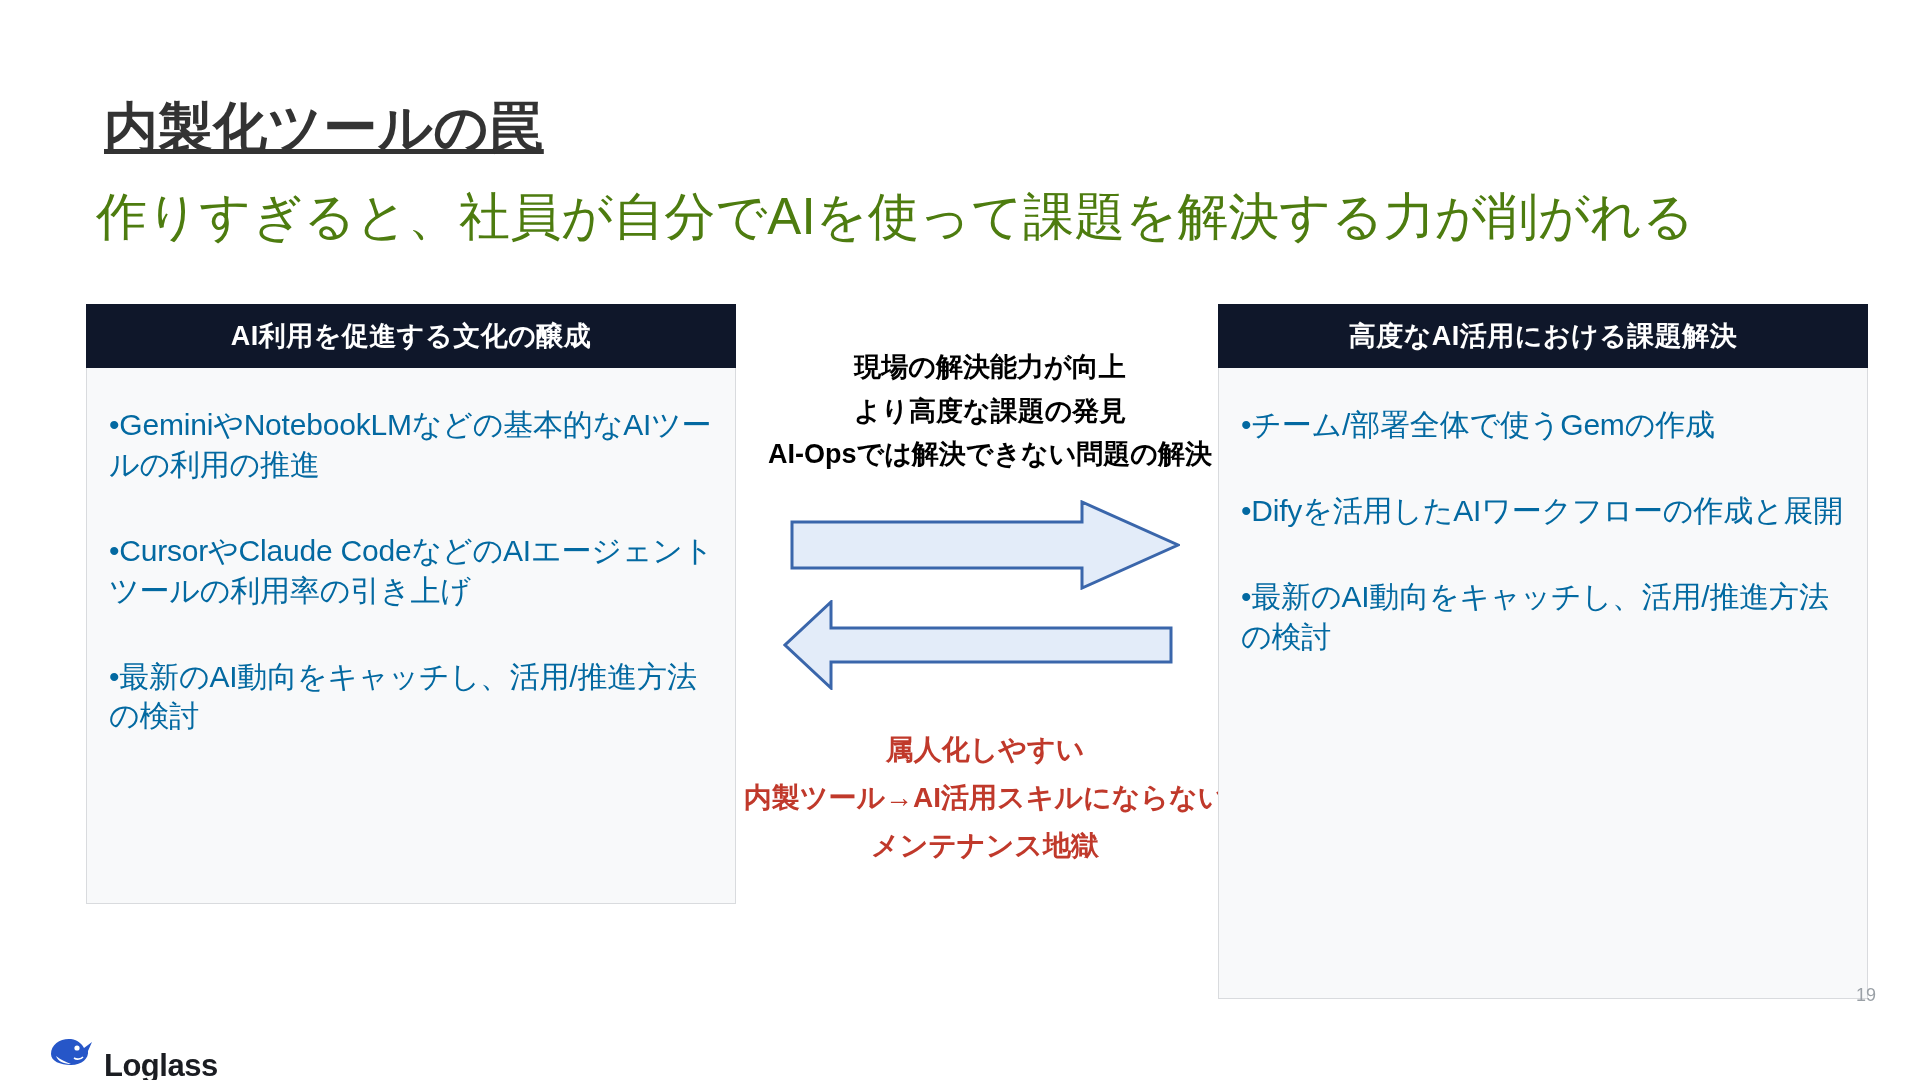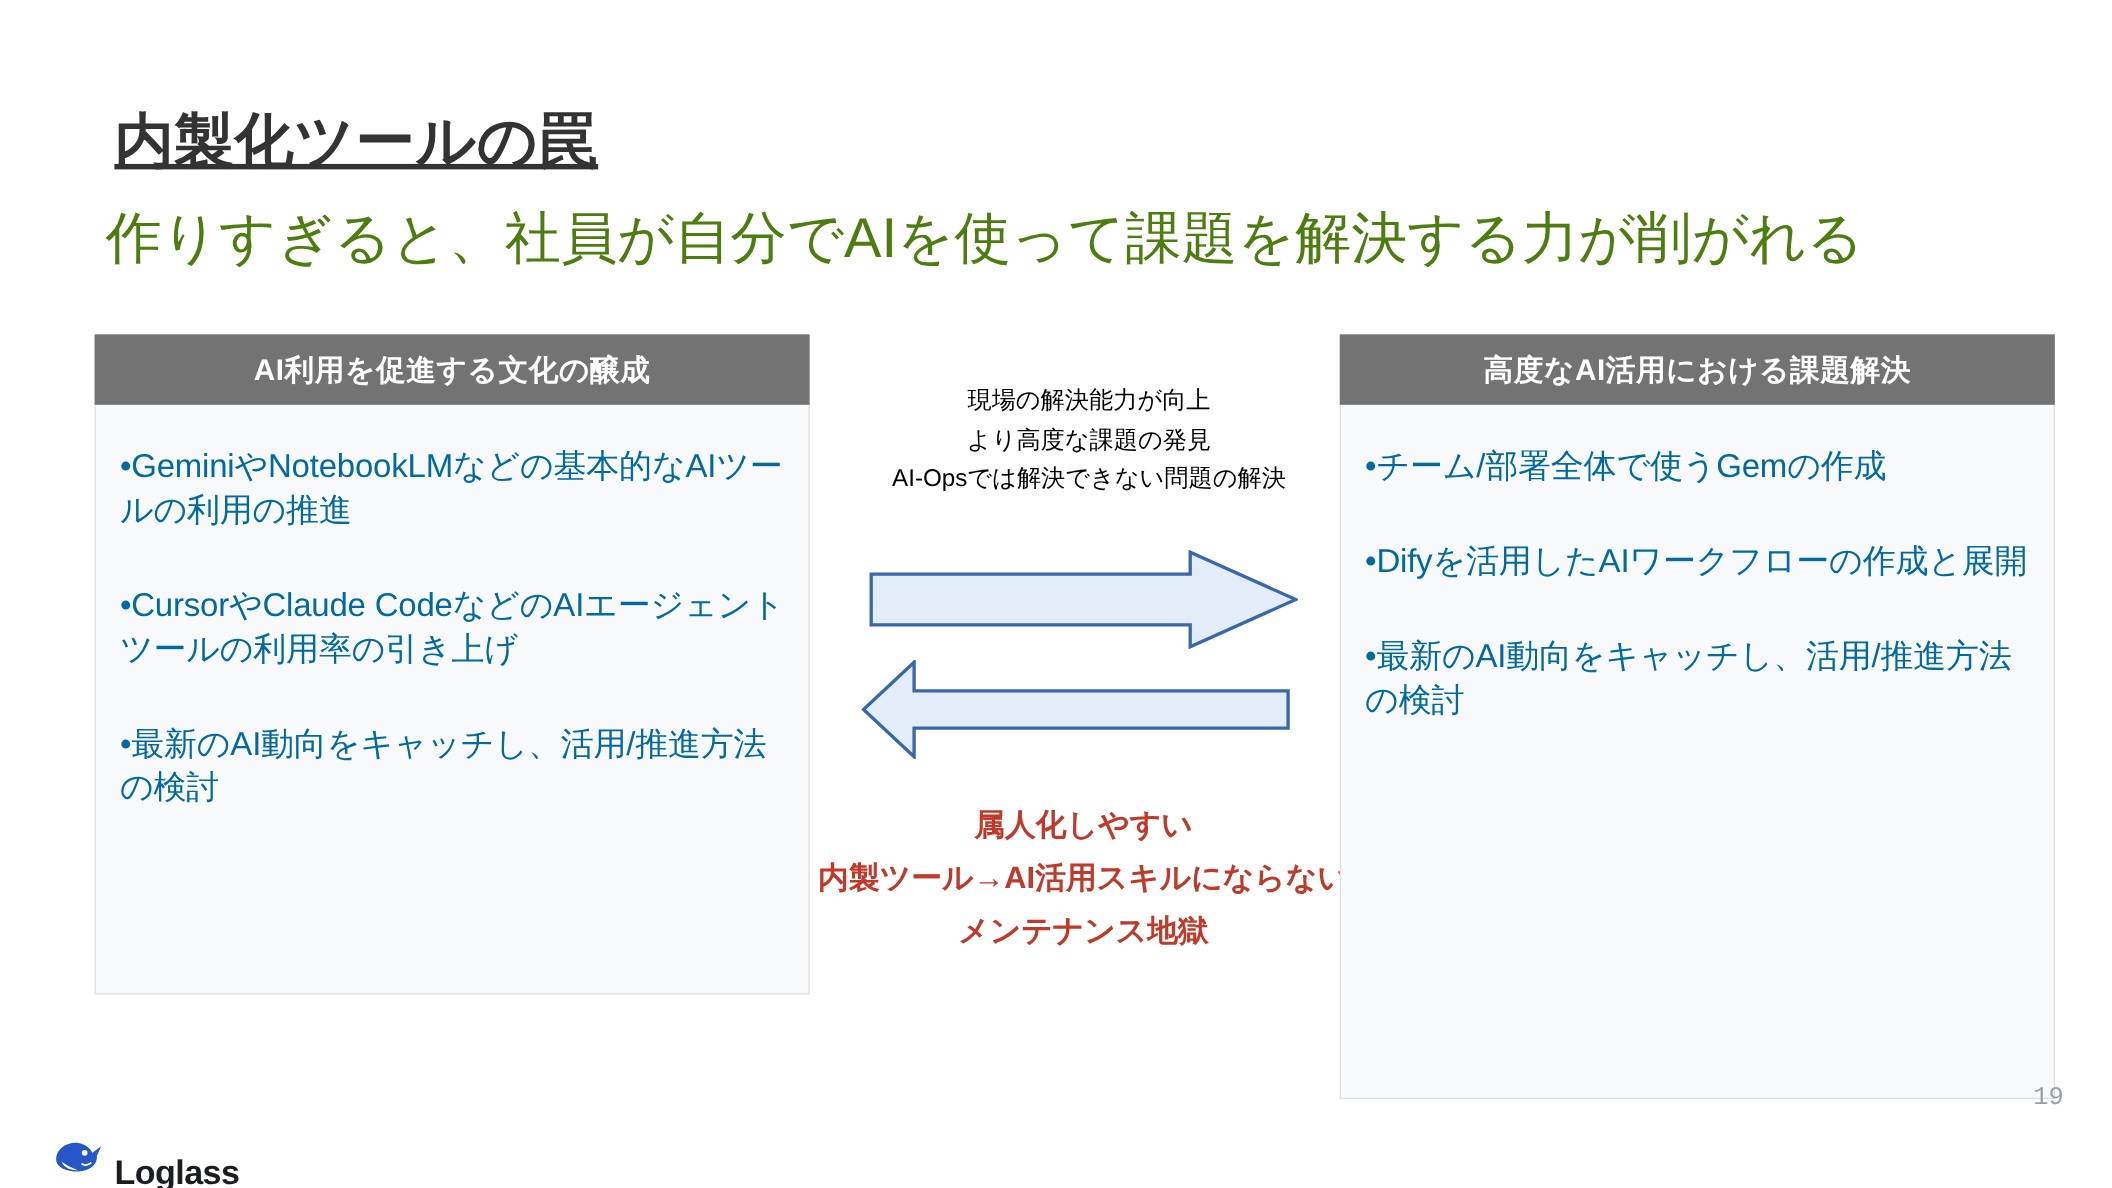--- a/index.html
+++ b/index.html
@@ -47,21 +47,21 @@
   }
   #panel-left  { left: 86px;  top: 304px; width: 650px; height: 600px; }
   #panel-right { left: 1218px; top: 304px; width: 650px; height: 695px; padding-left: 12px; }
 
   .panel-header {
     position: absolute;
     left: -1px;
     top: -1px;
     width: 650px;
     height: 64px;
-    background: #737373;
+    background: #0f172a;
     color: #ffffff;
     font-size: 27px;
     font-weight: bold;
     display: flex;
     align-items: center;
     justify-content: center;
     box-sizing: border-box;
     letter-spacing: 0.5px;
   }
 
@@ -84,22 +84,22 @@
 
   
   #center-top-notes {
     position: absolute;
     left: 760px;
     top: 346px;
     width: 460px;
     text-align: center;
   }
   #center-top-notes .note-line {
-    font-size: 22px;
-    font-weight: normal;
+    font-size: 27px;
+    font-weight: bold;
     color: #000000;
     line-height: 1.62;
     white-space: nowrap;
   }
 
   #arrow-right-wrap {
     position: absolute;
     left: 790px;
     top: 500px;
     width: 390px;
@@ -127,23 +127,22 @@
     color: #c0392b;
     line-height: 1.72;
     white-space: nowrap;
   }
 
   
   #page-number {
     position: absolute;
     right: 44px;
     top: 985px;
-    font-size: 23px;
+    font-size: 18px;
     color: #9aa0a6;
-    font-family: Liberation Mono, monospace;
   }
   #brand-logo {
     position: absolute;
     left: 48px;
     top: 1024px;
     display: flex;
     align-items: center;
     gap: 10px;
   }
   #brand-logo .brand-name {

